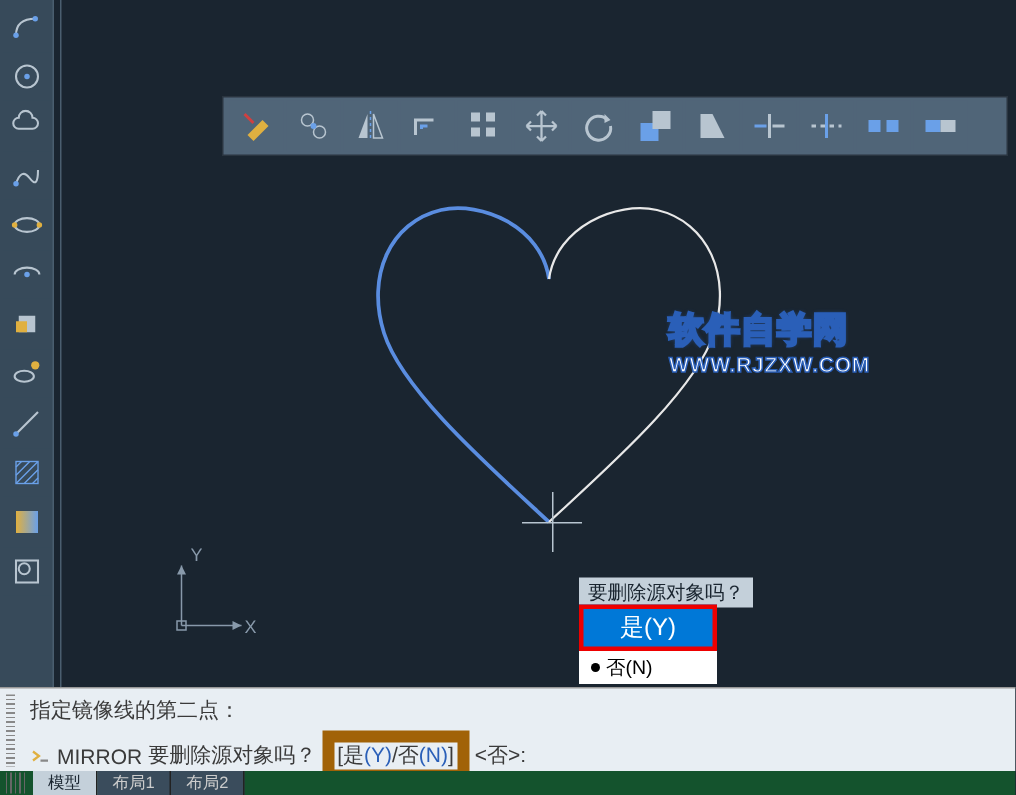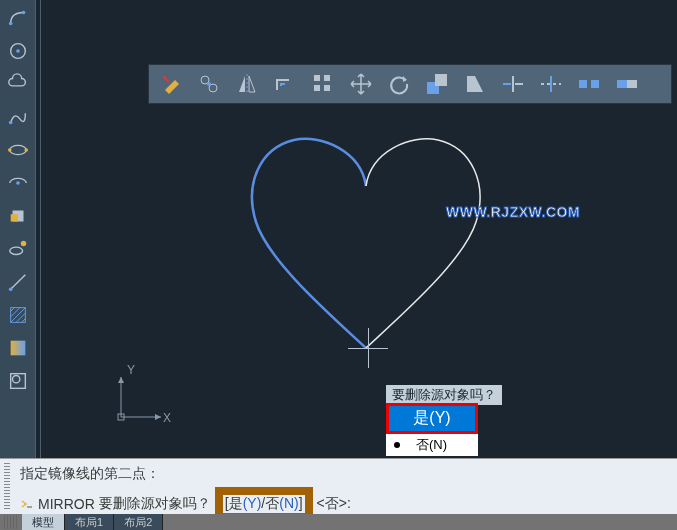--- a/index.html
+++ b/index.html
@@ -144,21 +144,21 @@
       border: 3px solid #e00;
       cursor: pointer;
     }
     .option-no {
       background: #fff;
       color: #000;
       padding: 2px 8px;
       font-size: 13px;
       display: flex;
       align-items: center;
-      gap: 16px;
+      gap: 4px;
       cursor: pointer;
     }
     .bullet {
       width: 6px; height: 6px;
       background: #000;
       border-radius: 50%;
       display: inline-block;
     }
     
     
@@ -205,21 +205,21 @@
       padding: 0 2px;
     }
     
     
     .bottom-tabs {
       position: absolute;
       left: 0;
       bottom: 0;
       width: 100%;
       height: 16px;
-      background: #737373;
+      background: #14532d;
       display: flex;
       align-items: center;
     }
     .tab-handle {
       width: 14px; height: 14px;
       background: repeating-linear-gradient(to right, #666 0 1px, transparent 1px 3px);
       margin: 0 4px;
     }
     .tab {
       height: 16px;
@@ -432,20 +432,21 @@
     <line x1="20" y1="55" x2="60" y2="55" stroke="#8899aa" stroke-width="1"></line>
     <path d="M60 55 L54 52 L54 58 Z" fill="#8899aa"></path>
     <line x1="20" y1="55" x2="20" y2="15" stroke="#8899aa" stroke-width="1"></line>
     <path d="M20 15 L17 21 L23 21 Z" fill="#8899aa"></path>
     <rect x="17" y="52" width="6" height="6" fill="none" stroke="#8899aa"></rect>
     <text x="26" y="12" fill="#8899aa" font-size="12">Y</text>
     <text x="62" y="60" fill="#8899aa" font-size="12">X</text>
   </svg>
 
   <div class="watermark">
+    <div class="wm-line1">软件自学网</div>
     <div class="wm-line2">WWW.RJZXW.COM</div>
   </div>
 
   <div class="prompt-popup">要删除源对象吗？</div>
   <div class="option-menu">
     <div class="option-yes">是(Y)</div>
     <div class="option-no">
       <span class="bullet"></span>
       <span>否(N)</span>
     </div>

